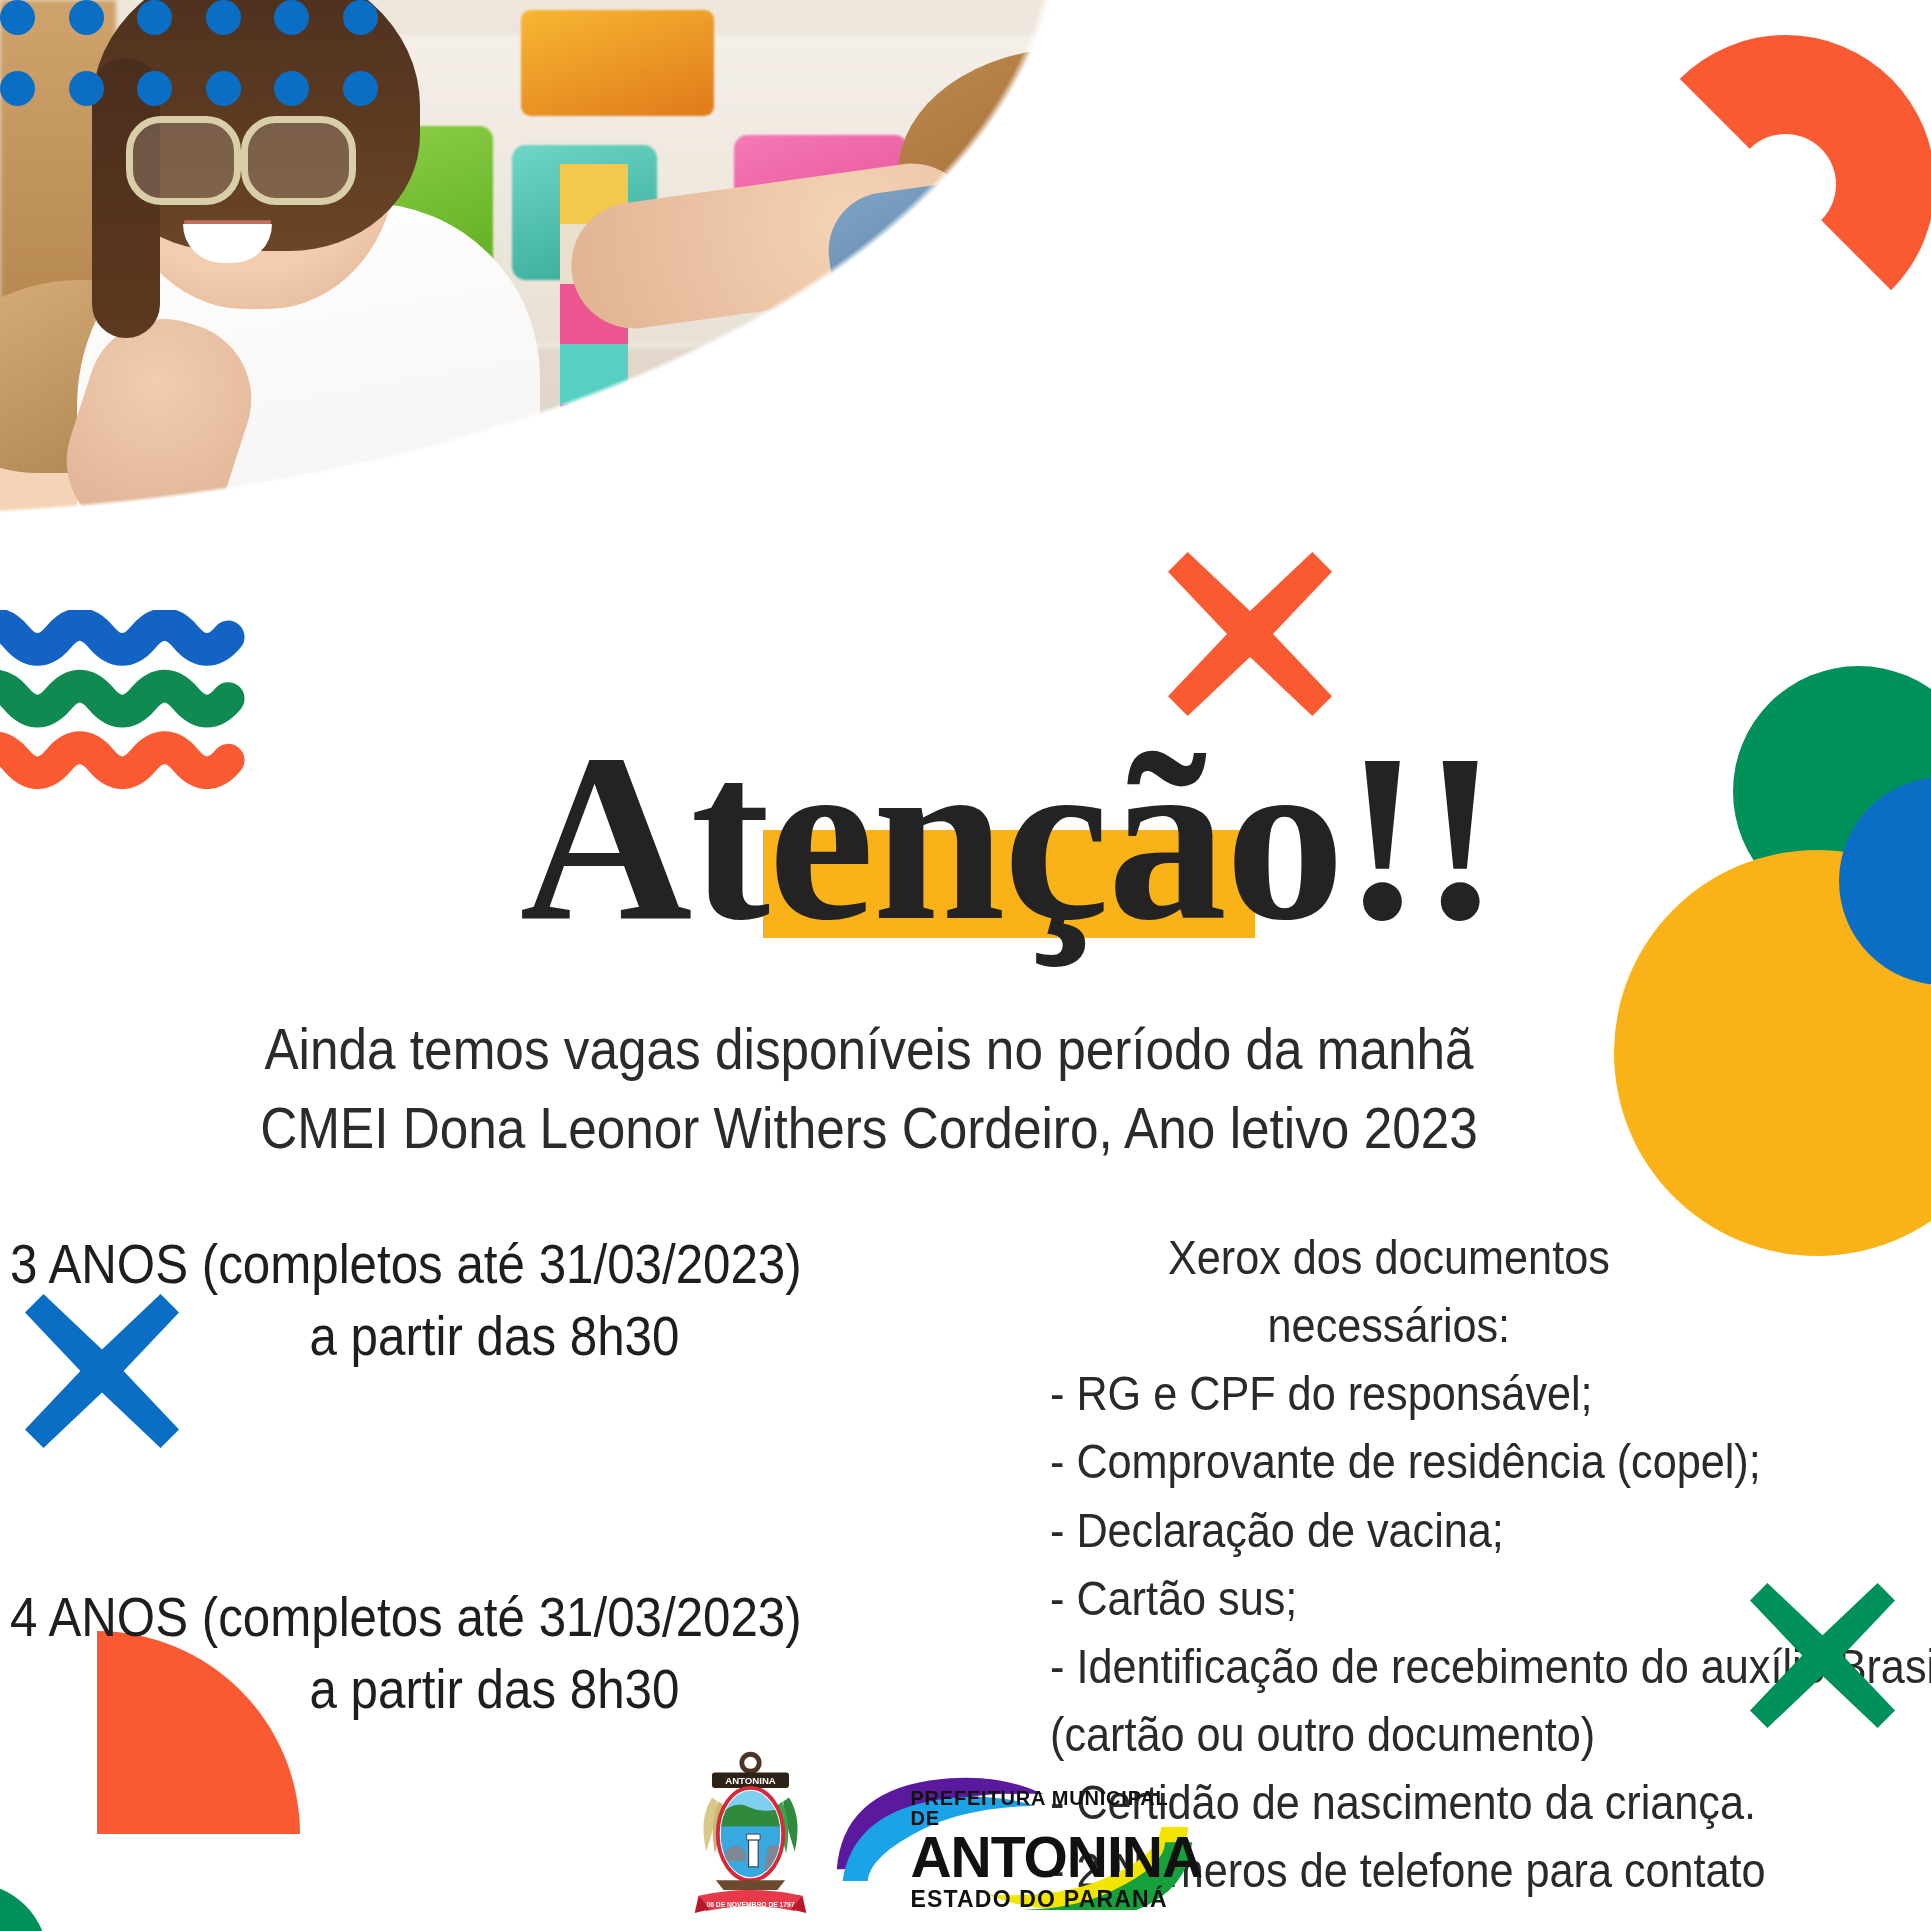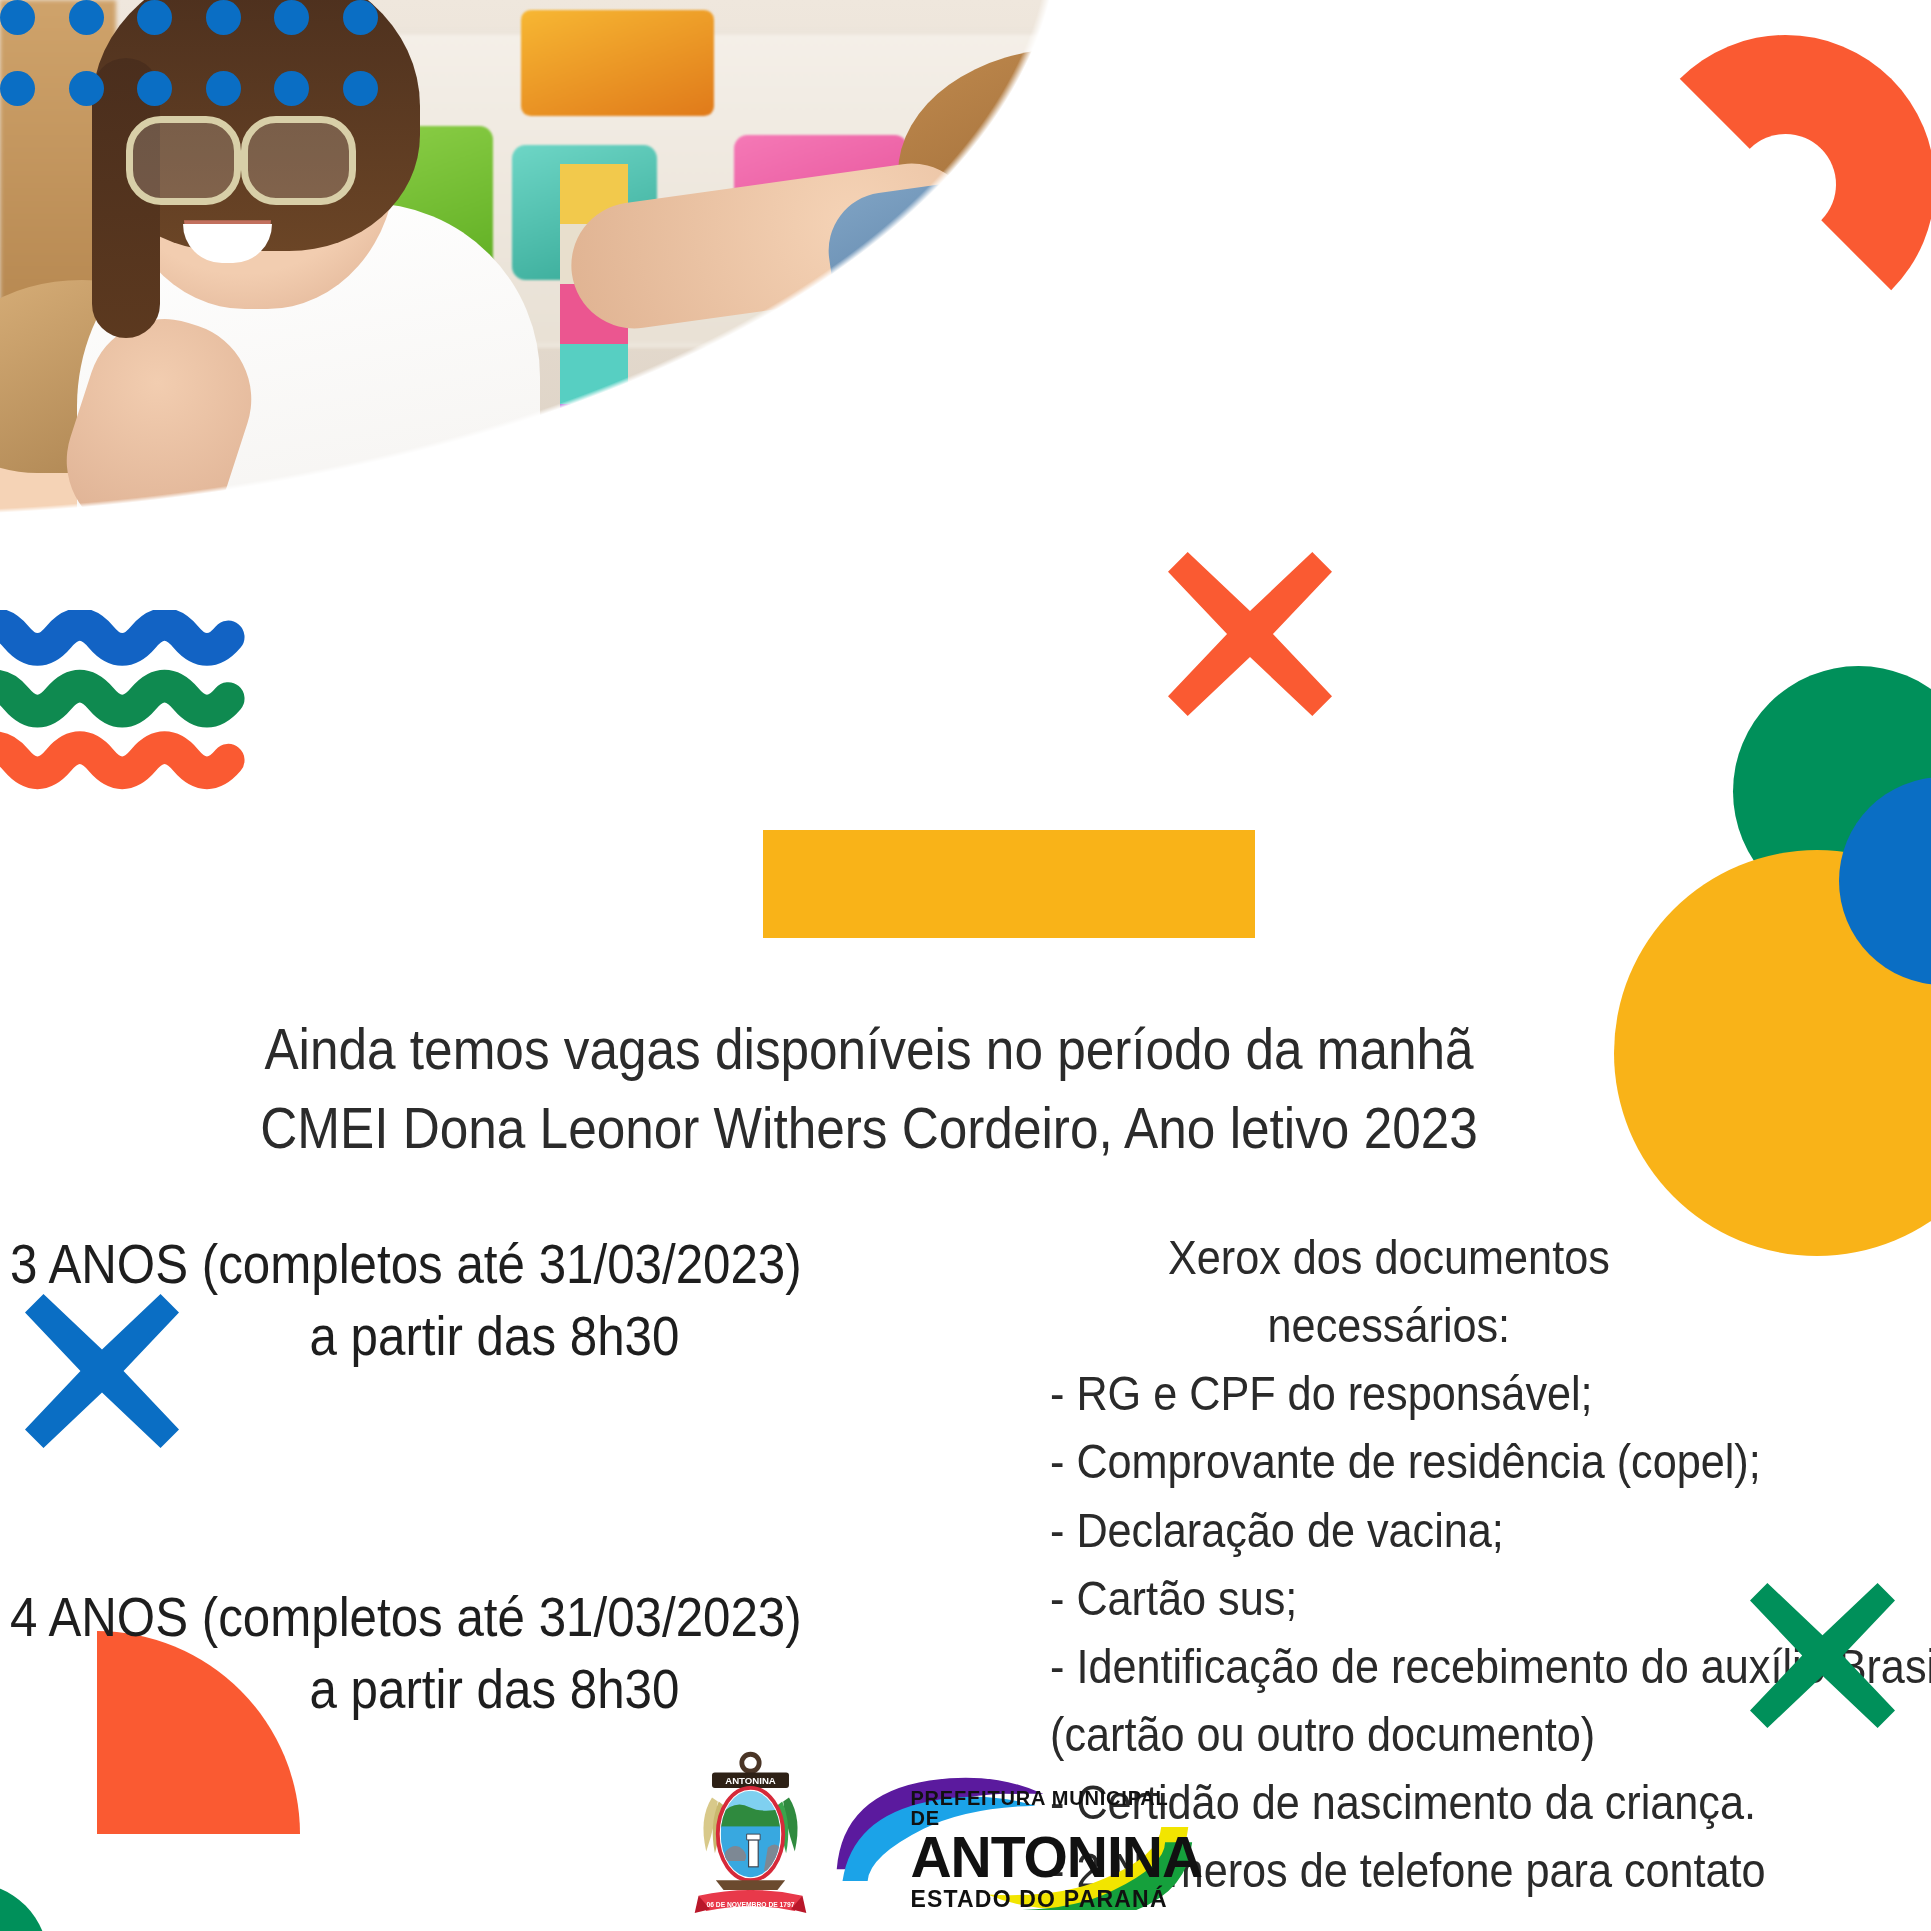--- a/index.html
+++ b/index.html
@@ -390,20 +390,21 @@
   <svg class="xmark x-orange" viewBox="0 0 100 100">
     <path d="M12 0 L50 36 L88 0 L100 12 L64 50 L100 88 L88 100 L50 64 L12 100 L0 88 L36 50 L0 12 Z" fill="#fa5a32"></path>
   </svg>
 
   <div class="dec circ-green"></div>
   <div class="dec circ-yellow"></div>
   <div class="dec circ-blue"></div>
 
   <div class="dec title-hl"></div>
 
+  <div class="title">Atenção!!</div>
 
   <div class="subtitle">
     <div>Ainda temos vagas disponíveis no período da manhã</div>
     <div>CMEI Dona Leonor Withers Cordeiro, Ano letivo 2023</div>
   </div>
 
   <div class="col-left">
     <div class="age-block">
       <div class="line1">3 ANOS (completos até 31/03/2023)</div>
       <div class="line2">a partir das 8h30</div>

